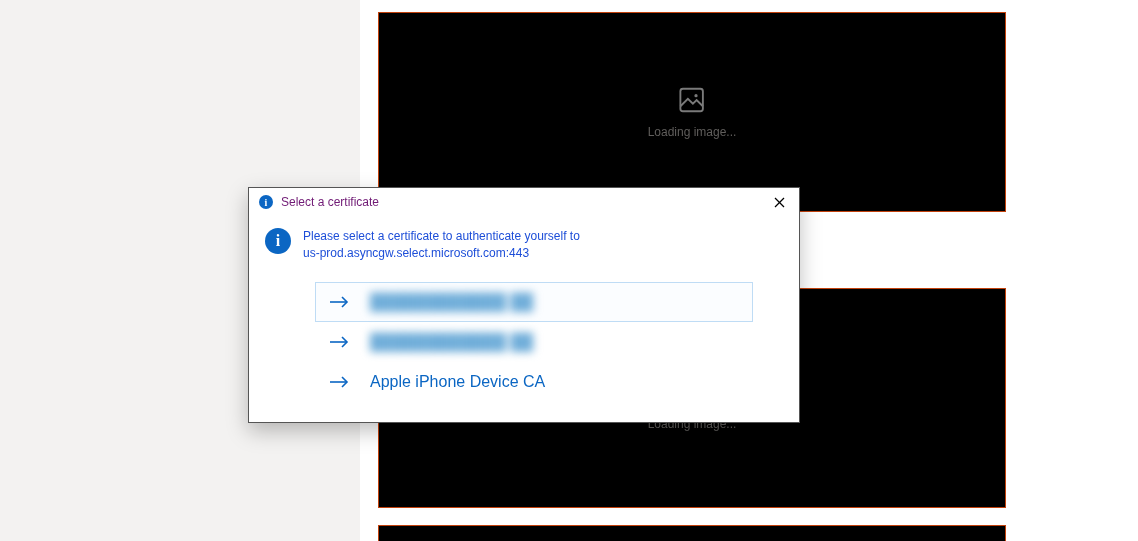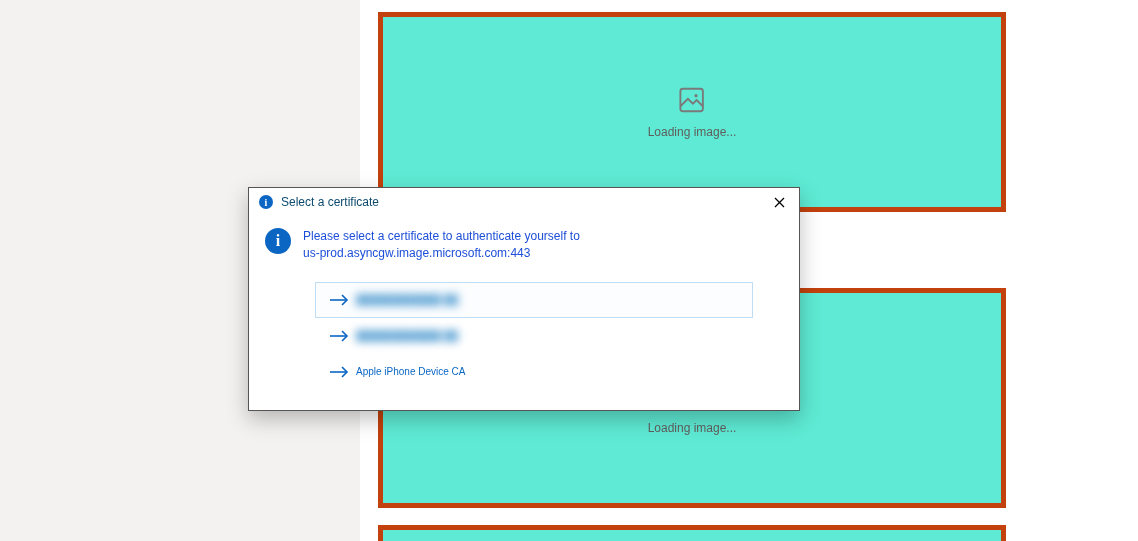--- a/index.html
+++ b/index.html
@@ -26,22 +26,22 @@
     .bg-content {
       position: absolute;
       left: 360px;
       top: 0;
       width: 778px;
       height: 100%;
       background: #ffffff;
     }
     .image-card {
       position: absolute;
-      border: 5px solid #c2410c;
-      background: #5eead4;
+      border: 1px solid #c2410c;
+      background: #000000;
     }
     .image-card-1 {
       left: 378px;
       top: 12px;
       width: 628px;
       height: 200px;
     }
     .image-card-2 {
       left: 378px;
       top: 288px;
@@ -111,21 +111,21 @@
       flex-shrink: 0;
     }
     .title-icon-i {
       color: white;
       font-size: 10px;
       font-weight: bold;
       font-family: Georgia, serif;
     }
     .dialog-title {
       font-size: 12px;
-      color: #0c4a6e;
+      color: #701a75;
       flex: 1;
     }
     .close-btn {
       width: 20px;
       height: 20px;
       display: flex;
       align-items: center;
       justify-content: center;
       cursor: pointer;
       font-size: 14px;
@@ -161,24 +161,24 @@
       color: #1d4ed8;
       line-height: 1.4;
     }
     .cert-list {
       padding-left: 50px;
       padding-right: 30px;
     }
     .cert-item {
       display: flex;
       align-items: center;
-      gap: 6px;
+      gap: 20px;
       padding: 10px 14px;
       cursor: pointer;
-      font-size: 10px;
+      font-size: 16px;
       color: #0b66c3;
       border: 1px solid transparent;
       text-align: right;
     }
     .cert-item.selected {
       border: 1px solid #bfdcf5;
       background: #fbfdff;
     }
     .arrow-svg {
       width: 20px;
@@ -229,21 +229,21 @@
       </svg>
     </div>
   </div>
   <div class="dialog-body">
     <div class="message-row">
       <div class="info-icon-large">
         <span class="info-icon-large-i">i</span>
       </div>
       <div class="message-text">
         <span>Please select a certificate to authenticate yourself to</span><br>
-        <span>us-prod.asyncgw.image.microsoft.com:443</span>
+        <span>us-prod.asyncgw.select.microsoft.com:443</span>
       </div>
     </div>
     <div class="cert-list">
       <div class="cert-item selected">
         <svg class="arrow-svg" viewBox="0 0 20 14">
           <line x1="0" y1="7" x2="17" y2="7" stroke="#0b66c3" stroke-width="1.6"></line>
           <polyline points="12,2 17,7 12,12" stroke="#0b66c3" stroke-width="1.6" fill="none"></polyline>
         </svg>
         <span class="cert-label blurred">████████████ ██</span>
       </div>

